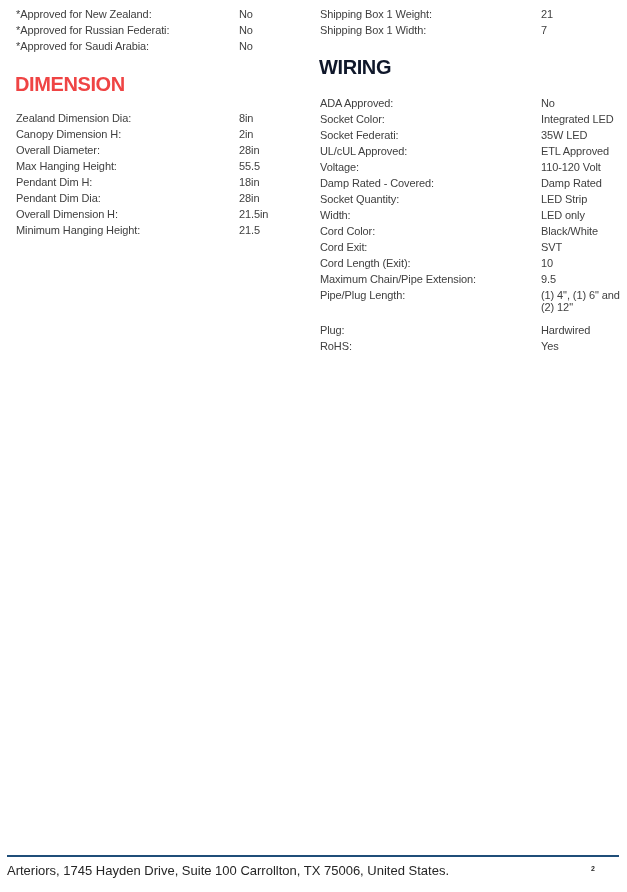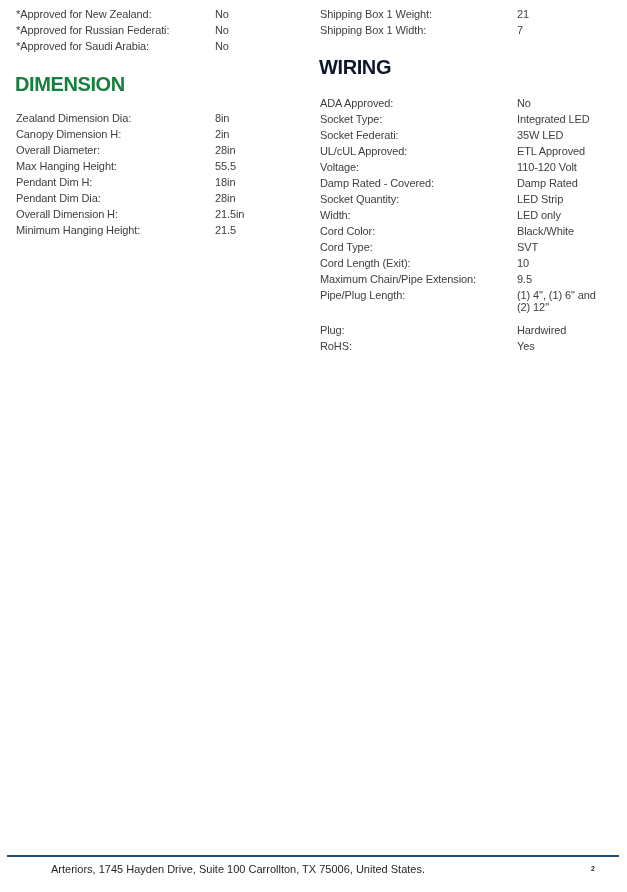--- a/index.html
+++ b/index.html
@@ -32,20 +32,21 @@
     position: absolute;
     left: 0;
     top: 0;
     white-space: nowrap;
   }
   .val {
     position: absolute;
     top: 0;
     white-space: pre-line;
     width: 120px;
+    margin-left: 24px;
   }
   .col-left .val { left: 199px; }
   .col-right .val { left: 197px; }
   .section-heading {
     position: absolute;
     font-size: 20px;
     font-weight: bold;
     color: #000000;
     letter-spacing: -0.4px;
     white-space: nowrap;
@@ -54,25 +55,24 @@
     position: absolute;
     top: 855px;
     left: 7px;
     width: 612px;
     height: 2px;
   }
   #footer-address {
     position: absolute;
     top: 863px;
     left: 7px;
-    font-size: 11px;
+    font-size: 13px;
     color: #262626;
     letter-spacing: 0;
     white-space: nowrap;
-    margin-left: 44px;
   }
   #footer-page-number {
     position: absolute;
     top: 865px;
     left: 591px;
     font-size: 7px;
     font-weight: bold;
     color: #262626;
   }
 </style>
@@ -89,21 +89,21 @@
     <div class="row">
       <span class="lbl">*Approved for Russian Federati:</span>
       <span class="val">No</span>
     </div>
     <div class="row">
       <span class="lbl">*Approved for Saudi Arabia:</span>
       <span class="val">No</span>
     </div>
   </div>
 
-  <div class="section-heading" style="top: 73px; left: 15px; color: #15803d;">DIMENSION</div>
+  <div class="section-heading" style="top: 73px; left: 15px; color: #ef4444;">DIMENSION</div>
 
   <div class="rows col-left" style="top:112px; left:16px;">
     <div class="row">
       <span class="lbl">Zealand Dimension Dia:</span>
       <span class="val">8in</span>
     </div>
     <div class="row">
       <span class="lbl">Canopy Dimension H:</span>
       <span class="val">2in</span>
     </div>
@@ -145,21 +145,21 @@
   </div>
 
   <div class="section-heading" style="top: 56px; left: 319px; color: #0f172a;">WIRING</div>
 
   <div class="rows col-right" style="top:97px; left:320px;">
     <div class="row">
       <span class="lbl">ADA Approved:</span>
       <span class="val">No</span>
     </div>
     <div class="row">
-      <span class="lbl">Socket Type:</span>
+      <span class="lbl">Socket Color:</span>
       <span class="val">Integrated LED</span>
     </div>
     <div class="row">
       <span class="lbl">Socket Federati:</span>
       <span class="val">35W LED</span>
     </div>
     <div class="row">
       <span class="lbl">UL/cUL Approved:</span>
       <span class="val">ETL Approved</span>
     </div>
@@ -177,21 +177,21 @@
     </div>
     <div class="row">
       <span class="lbl">Width:</span>
       <span class="val">LED only</span>
     </div>
     <div class="row">
       <span class="lbl">Cord Color:</span>
       <span class="val">Black/White</span>
     </div>
     <div class="row">
-      <span class="lbl">Cord Type:</span>
+      <span class="lbl">Cord Exit:</span>
       <span class="val">SVT</span>
     </div>
     <div class="row">
       <span class="lbl">Cord Length (Exit):</span>
       <span class="val">10</span>
     </div>
     <div class="row">
       <span class="lbl">Maximum Chain/Pipe Extension:</span>
       <span class="val">9.5</span>
     </div>

